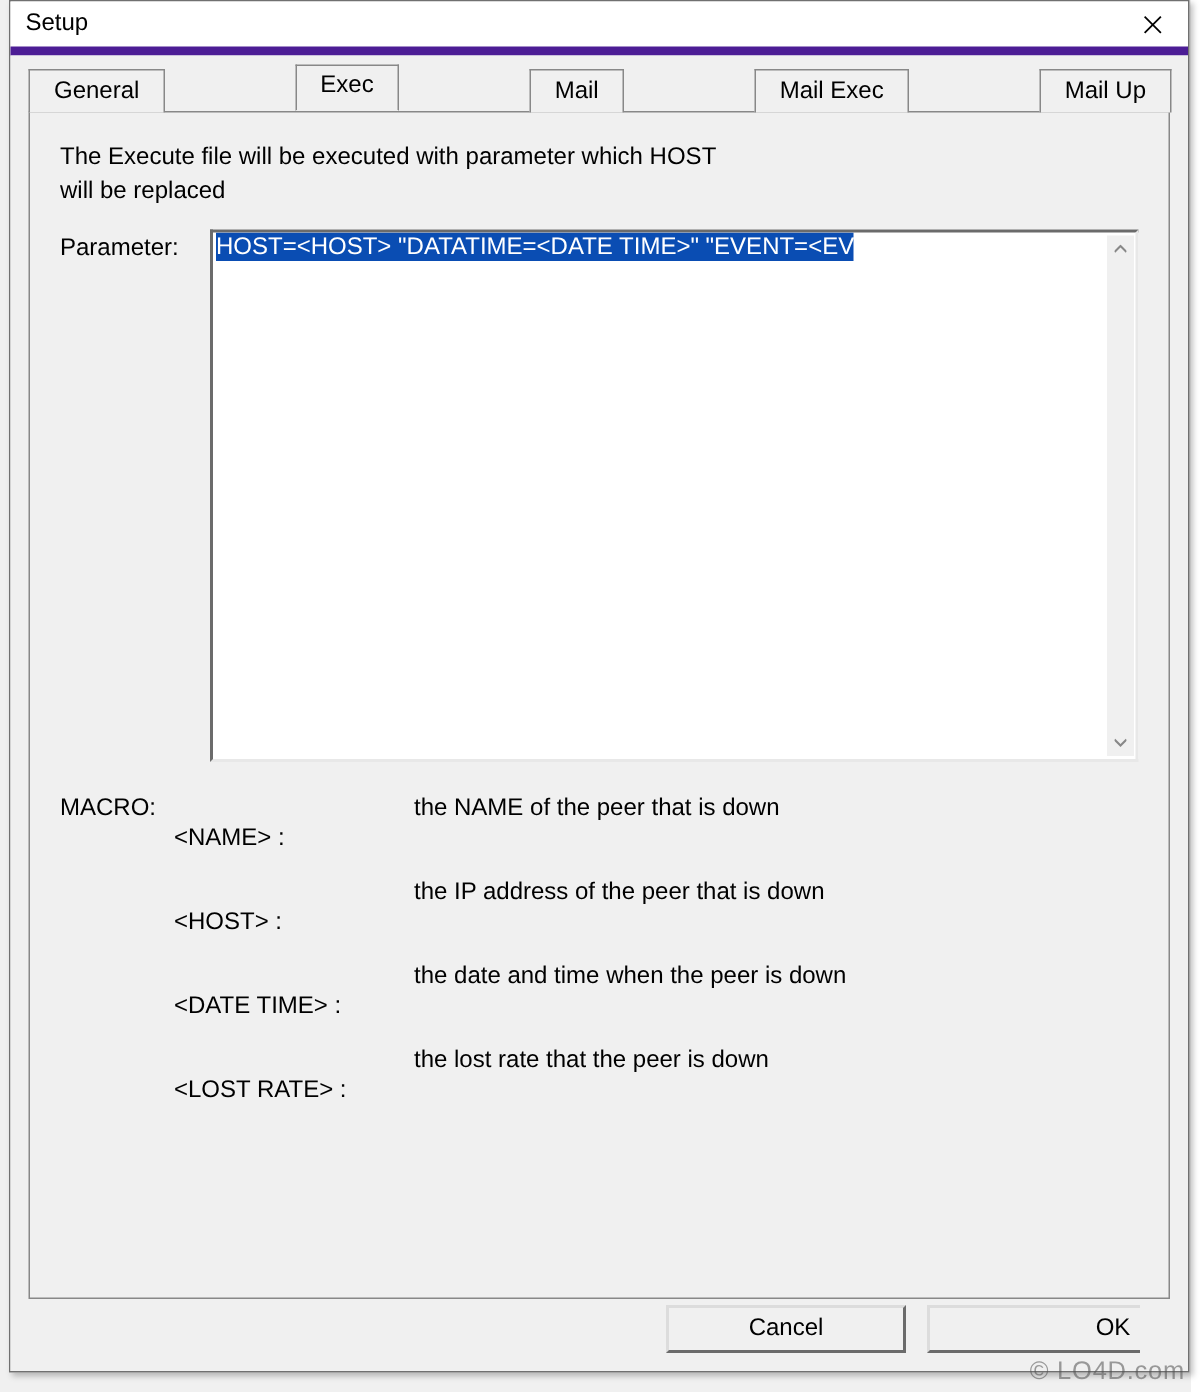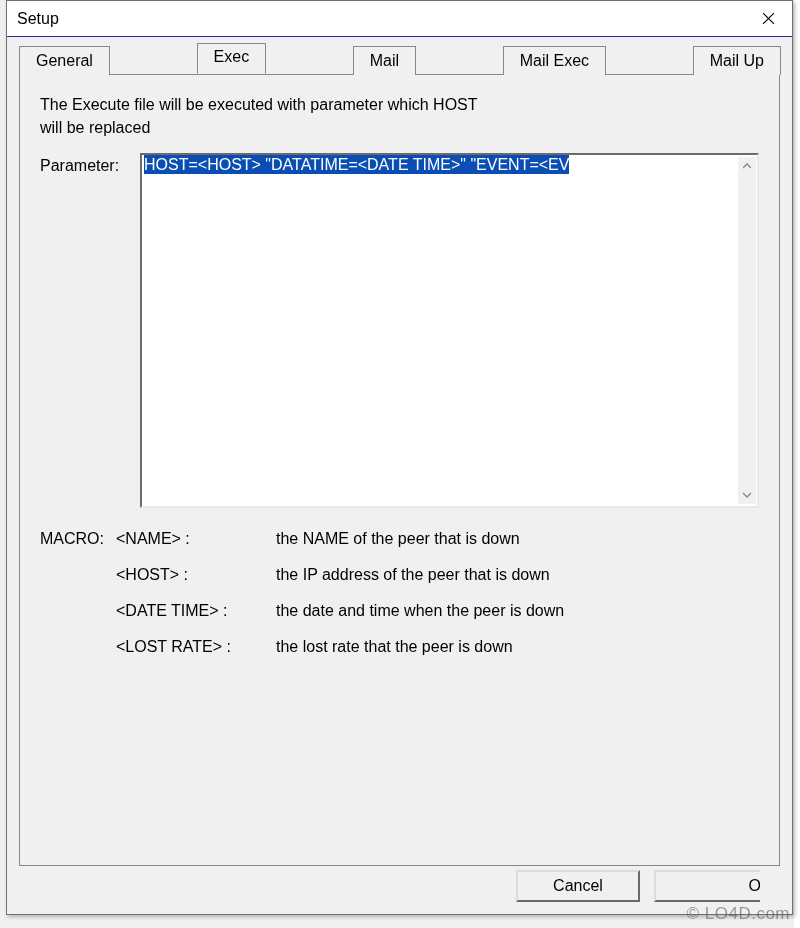--- a/index.html
+++ b/index.html
@@ -24,21 +24,21 @@
     border: 1px solid #707070;
     box-shadow: 2px 2px 4px rgba(0,0,0,0.25);
   }
   .titlebar {
     height: 36px;
     display: flex;
     align-items: center;
     justify-content: space-between;
     padding: 0 0 0 10px;
     background: #fff;
-    border-bottom: 1px solid #4c1d95;
+    border-bottom: 6px solid #4c1d95;
   }
   .titlebar .title {
     font-size: 16px;
     color: #000;
   }
   .titlebar .closebtn {
     width: 48px;
     height: 36px;
     display: flex;
     align-items: center;
@@ -148,31 +148,32 @@
   }
   .macro-row {
     display: flex;
     margin-bottom: 18px;
   }
   .macro-lead {
     width: 76px;
   }
   .macro-key {
     width: 160px;
+    margin-top: 20px;
   }
   .macro-desc { flex: 1; }
   .buttons {
     position: absolute;
     right: 14px;
     bottom: 12px;
     display: flex;
     gap: 14px;
   }
   .btn {
-    width: 124px;
+    width: 160px;
     height: 32px;
     border-top: 2px solid #dcdcdc;
     border-left: 2px solid #dcdcdc;
     border-right: 2px solid #6b6b6b;
     border-bottom: 2px solid #6b6b6b;
     background: #f0f0f0;
     font-size: 16px;
     display: flex;
     align-items: center;
     justify-content: center;

